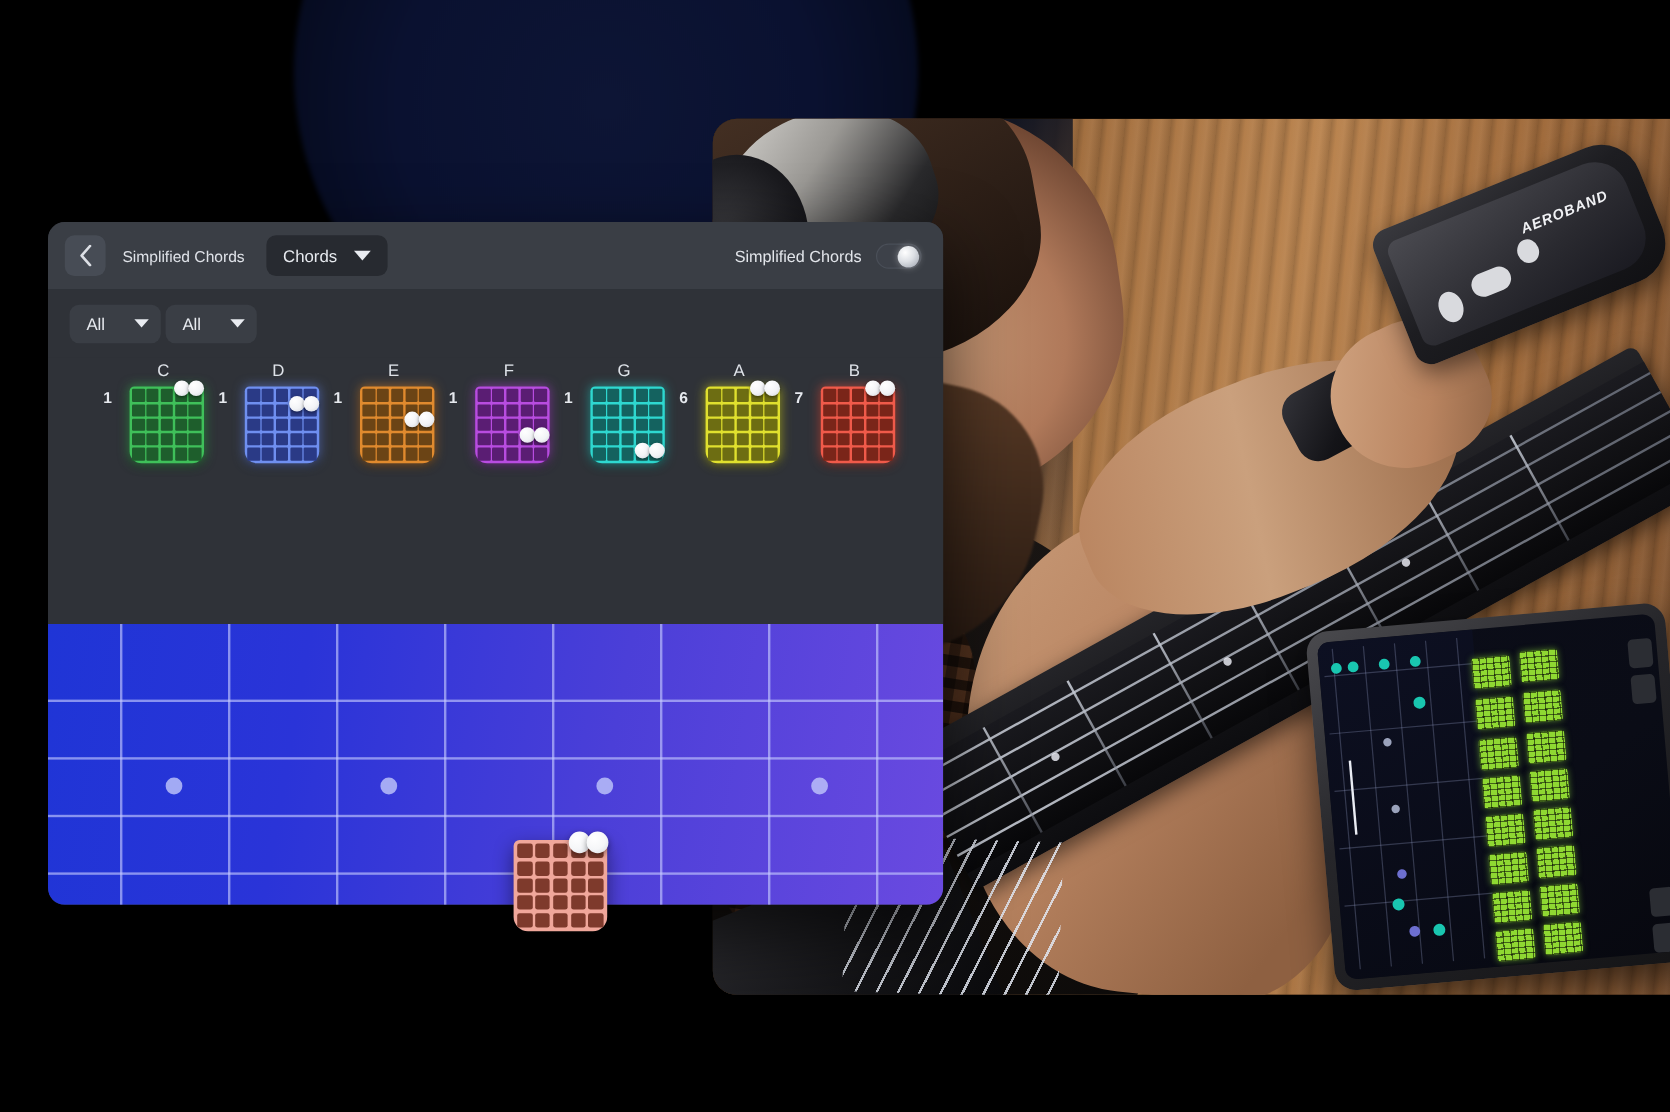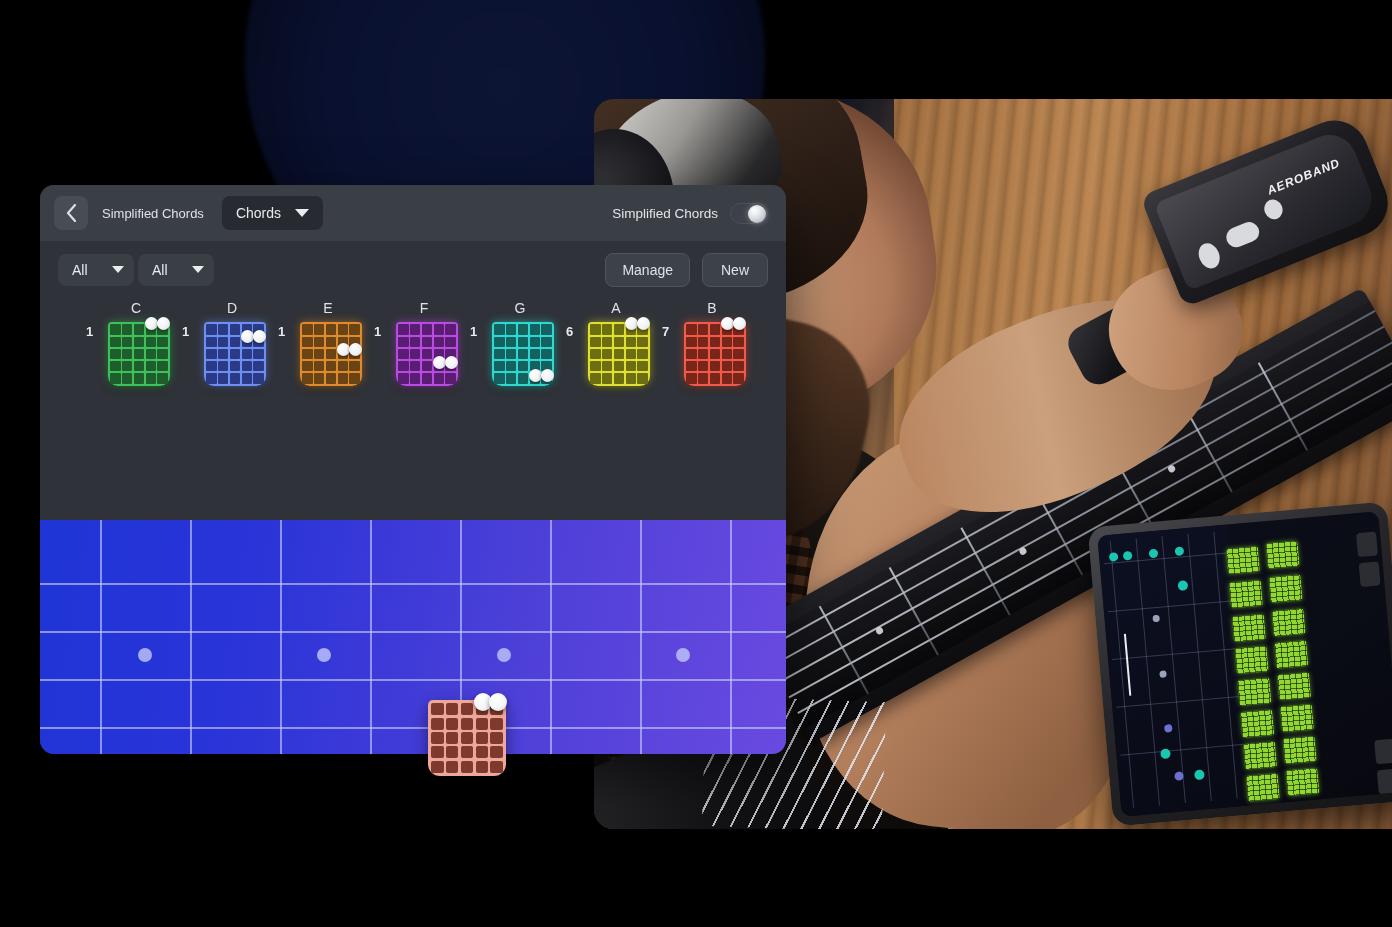--- a/index.html
+++ b/index.html
@@ -455,24 +455,20 @@
 
     <div class="app-sub">
       <div class="filter-btn">
         <span>All</span>
         <span class="caret"></span>
       </div>
       <div class="filter-btn">
         <span>All</span>
         <span class="caret"></span>
       </div>
-      <div class="sub-right">
-        <div class="ghost-btn">Manage</div>
-        <div class="ghost-btn">New</div>
-      </div>
     </div>
 
     <div class="chord-row" id="chord-row">
         <div class="chord-cell">
           <div class="chord-name">C</div>
           <div class="chord-wrap">
             <div class="fret-num">1</div>
             <div class="grid" style="background: rgb(63, 192, 90); box-shadow: rgba(63, 192, 90, 0.6) 0px 0px 9px, rgba(0, 0, 0, 0.45) 0px 3px 7px;">
               <div class="cellgrid">
                 <i style="background: rgb(30, 94, 44);"></i>

